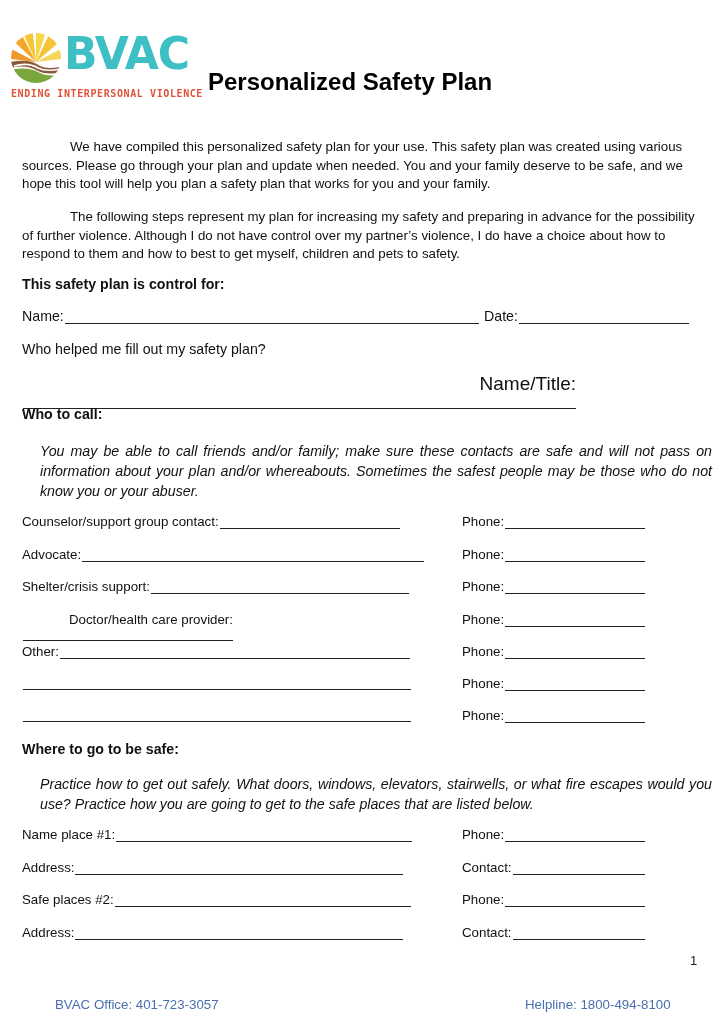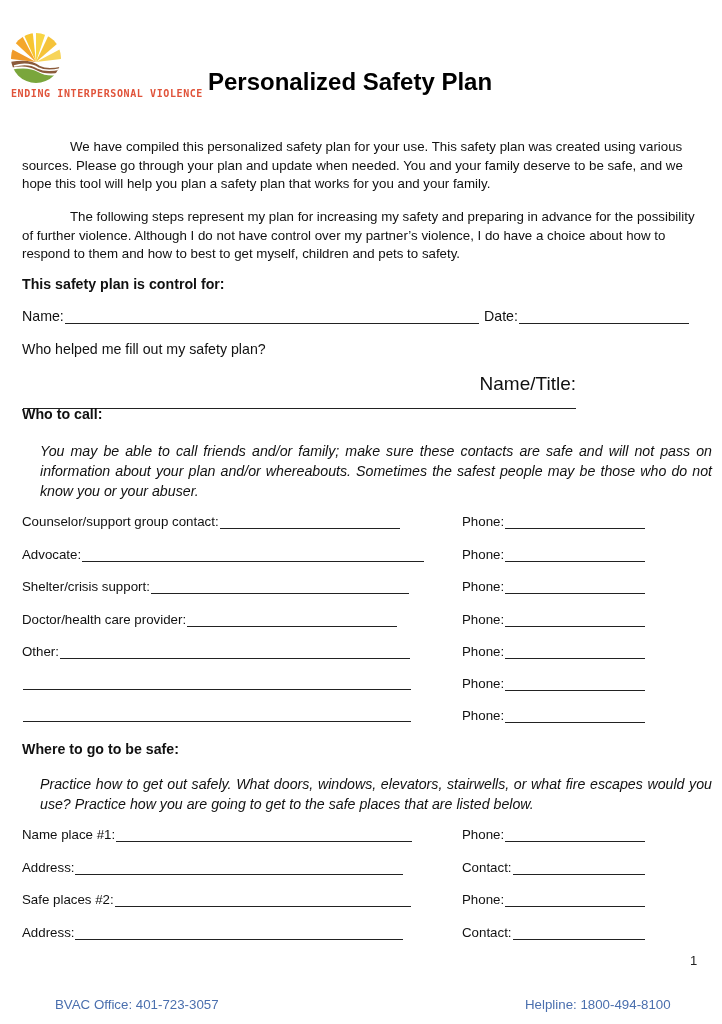--- a/index.html
+++ b/index.html
@@ -66,20 +66,21 @@
       <path d="M26 30 L10 -6 L22 -6 Z" fill="#f7c531"></path>
       <path d="M26 30 L26 -6 L38 -6 Z" fill="#f8d544"></path>
       <path d="M26 30 L42 -4 L54 6 Z" fill="#f5c33a"></path>
       <path d="M26 30 L56 14 L58 26 Z" fill="#f7d45a"></path>
       <path d="M26 30 L-4 14 L-6 26 Z" fill="#f09a2a"></path>
       <path d="M0 30 Q20 26 30 34 Q38 38 54 34 L54 40 Q36 44 26 38 Q16 32 0 36 Z" fill="#8a5a3b"></path>
       <path d="M0 38 Q18 34 28 40 Q38 46 54 42 L54 56 L0 56 Z" fill="#7aa63c"></path>
       <path d="M4 34 Q18 30 28 36 Q36 40 50 37" stroke="#ffffff" stroke-width="1.6" fill="none"></path>
     </g>
   </svg>
+  <div class="logo-word">BVAC</div>
   <div class="logo-tag">ENDING INTERPERSONAL VIOLENCE</div>
 </div>
 
 <div class="title">Personalized Safety Plan</div>
 
 <div class="para" style="top:138px;"><span class="indent"></span><span>We have compiled this personalized safety plan for your use. This safety plan was created using various sources. Please go through your plan and update when needed. You and your family deserve to be safe, and we hope this tool will help you plan a safety plan that works for you and your family.</span></div>
 <div class="para" style="top:208px;"><span class="indent"></span><span>The following steps represent my plan for increasing my safety and preparing in advance for the possibility of further violence. Although I do not have control over my partner’s violence, I do have a choice about how to respond to them and how to best to get myself, children and pets to safety.</span></div>
 
 <div class="heading" style="top:276px;">This safety plan is control for:</div>
 
@@ -123,21 +124,21 @@
 
   <div class="field" style="left:22px; top:579px;">
       <span>Shelter/crisis support:</span>
       <span class="blank" style="width:258px;"></span>
     </div>
   <div class="field" style="left:462px; top:579px;">
       <span>Phone:</span>
       <span class="blank" style="width:140px;"></span>
     </div>
 
-  <div class="field" style="left:22px; top:612px;">
+  <div class="field" style="left:22px; top:612px;flex-direction:column;">
       <span>Doctor/health care provider:</span>
       <span class="blank" style="width:210px;"></span>
     </div>
   <div class="field" style="left:462px; top:612px;">
       <span>Phone:</span>
       <span class="blank" style="width:140px;"></span>
     </div>
 
   <div class="field" style="left:22px; top:644px;">
       <span>Other:</span>

